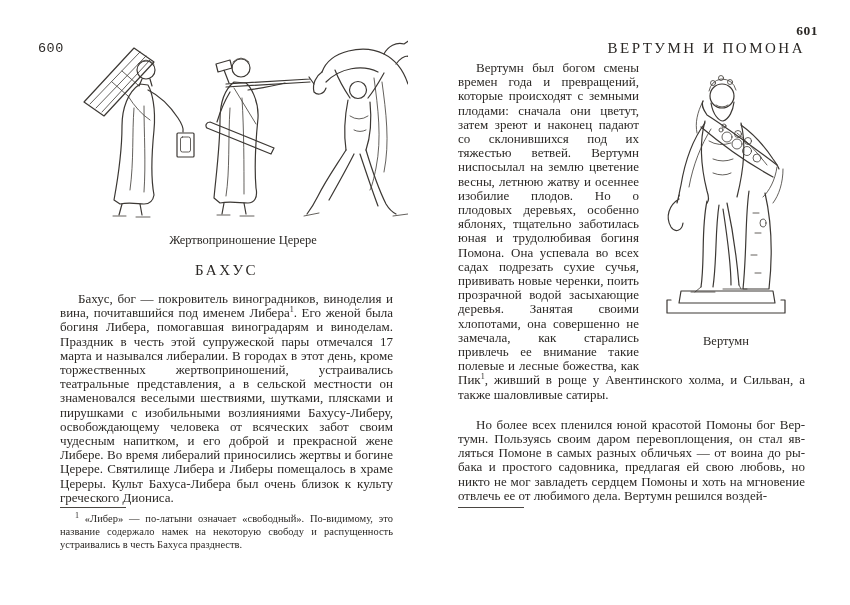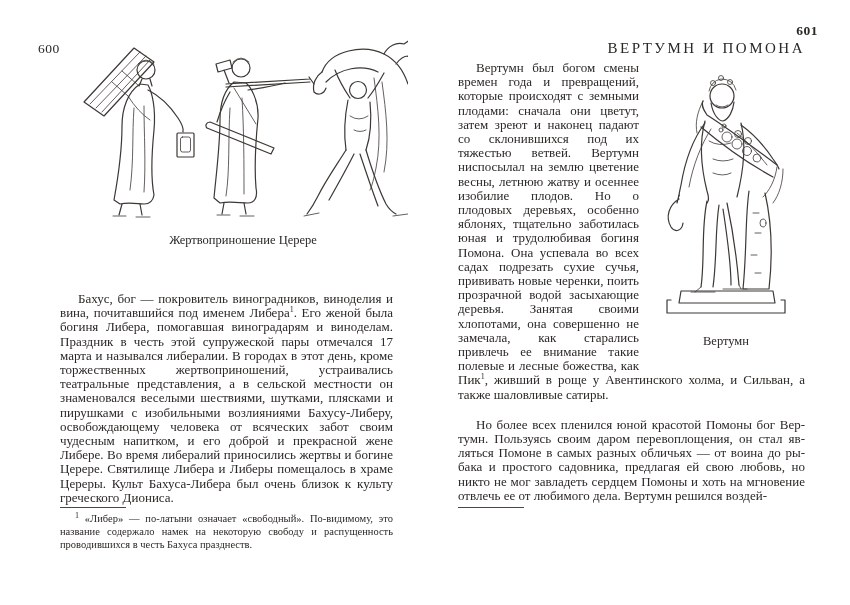--- a/index.html
+++ b/index.html
@@ -2,21 +2,21 @@
 <html lang="ru"><head>
 <meta charset="utf-8">
 <style>
   html,body{margin:0;padding:0;}
   body{
     width:850px;height:605px;background:#ffffff;position:relative;overflow:hidden;
     font-family:"Liberation Serif","DejaVu Serif",serif;color:#2b2825;
   }
   .spread{position:absolute;inset:0;background:#ffffff;}
   .pagenum{position:absolute;font-size:13.5px;letter-spacing:.5px;color:#2b2825;}
-  #pn-left{left:38px;top:41px;}
+  #pn-left{left:38px;top:41px;font-family:Liberation Mono, monospace;}
   #pn-right{right:32px;top:23px;font-weight:bold;}
 
   
   #left-illo{position:absolute;left:78px;top:38px;width:330px;margin:0;text-align:center;}
   #left-illo svg{display:block;}
   .caption{font-size:12.5px;color:#2b2825;margin-top:3px;}
   #left-title{position:absolute;left:60px;top:262px;width:333px;margin:0;
     font-size:15px;font-weight:normal;letter-spacing:2.5px;text-align:center;}
   #left-body{position:absolute;left:60px;top:292px;width:333px;}
   .body-text{margin:0;font-size:13px;line-height:14.2px;text-align:justify;
@@ -93,28 +93,29 @@
         <path class="ln" d="M268,112 C258,128 248,142 240,158 C236,166 232,172 229,176"></path>
         <path class="ln" d="M276,116 C268,132 260,146 251,162"></path>
         <path class="ln" d="M288,112 C294,132 300,150 308,166 C311,171 314,174 318,176"></path>
         <path class="ln" d="M282,116 C288,134 294,152 300,168"></path>
         <path class="thin" d="M226,178 L241,175 M315,178 L330,176"></path>
       </g>
     </svg>
     <figcaption class="caption">Жертвоприношение Церере</figcaption>
   </figure>
 
+  <h2 id="left-title">БАХУС</h2>
 
   <div id="left-body">
     <p class="body-text"><span>Бахус, бог — покровитель виноградников, виноделия и вина, почитавшийся под именем Либера</span><sup class="fnref">1</sup><span>. Его женой бы­ла богиня Либера, помогавшая виноградарям и виноделам. Праздник в честь этой супружеской пары отмечался 17 мар­та и назывался либералии. В городах в этот день, кроме тор­жественных жертвоприношений, устраивались театральные представления, а в сельской местности он знаменовался веселыми шествиями, шутками, плясками и пирушками с изобильными возлияниями Бахусу-Либеру, освобождаю­щему человека от всяческих забот своим чудесным напитком, и его доброй и прекрасной жене Либере. Во время либера­лий приносились жертвы и богине Церере. Святилище Ли­бера и Либеры помещалось в храме Цереры. Культ Бахуса-Либера был очень близок к культу греческого Диониса.</span></p>
   </div>
 
   <div class="footnote" id="left-footnote">
     <div class="fn-rule"></div>
-    <p class="fn-text"><sup class="fnref">1</sup><span> «Либер» — по-латыни означает «свободный». По-видимому, это назва­ние содержало намек на некоторую свободу и распущенность проводившихся в честь Бахуса празднеств.</span></p>
+    <p class="fn-text"><sup class="fnref">1</sup><span> «Либер» — по-латыни означает «свободный». По-видимому, это назва­ние содержало намек на некоторую свободу и распущенность устраивались в честь Бахуса празднеств.</span></p>
   </div>
 
   <h2 id="right-header">ВЕРТУМН И ПОМОНА</h2>
   <div class="pagenum" id="pn-right">601</div>
 
   <div id="right-body">
     <figure id="right-illo">
       <svg width="150" height="268" viewBox="0 0 150 268">
         <g>
 

